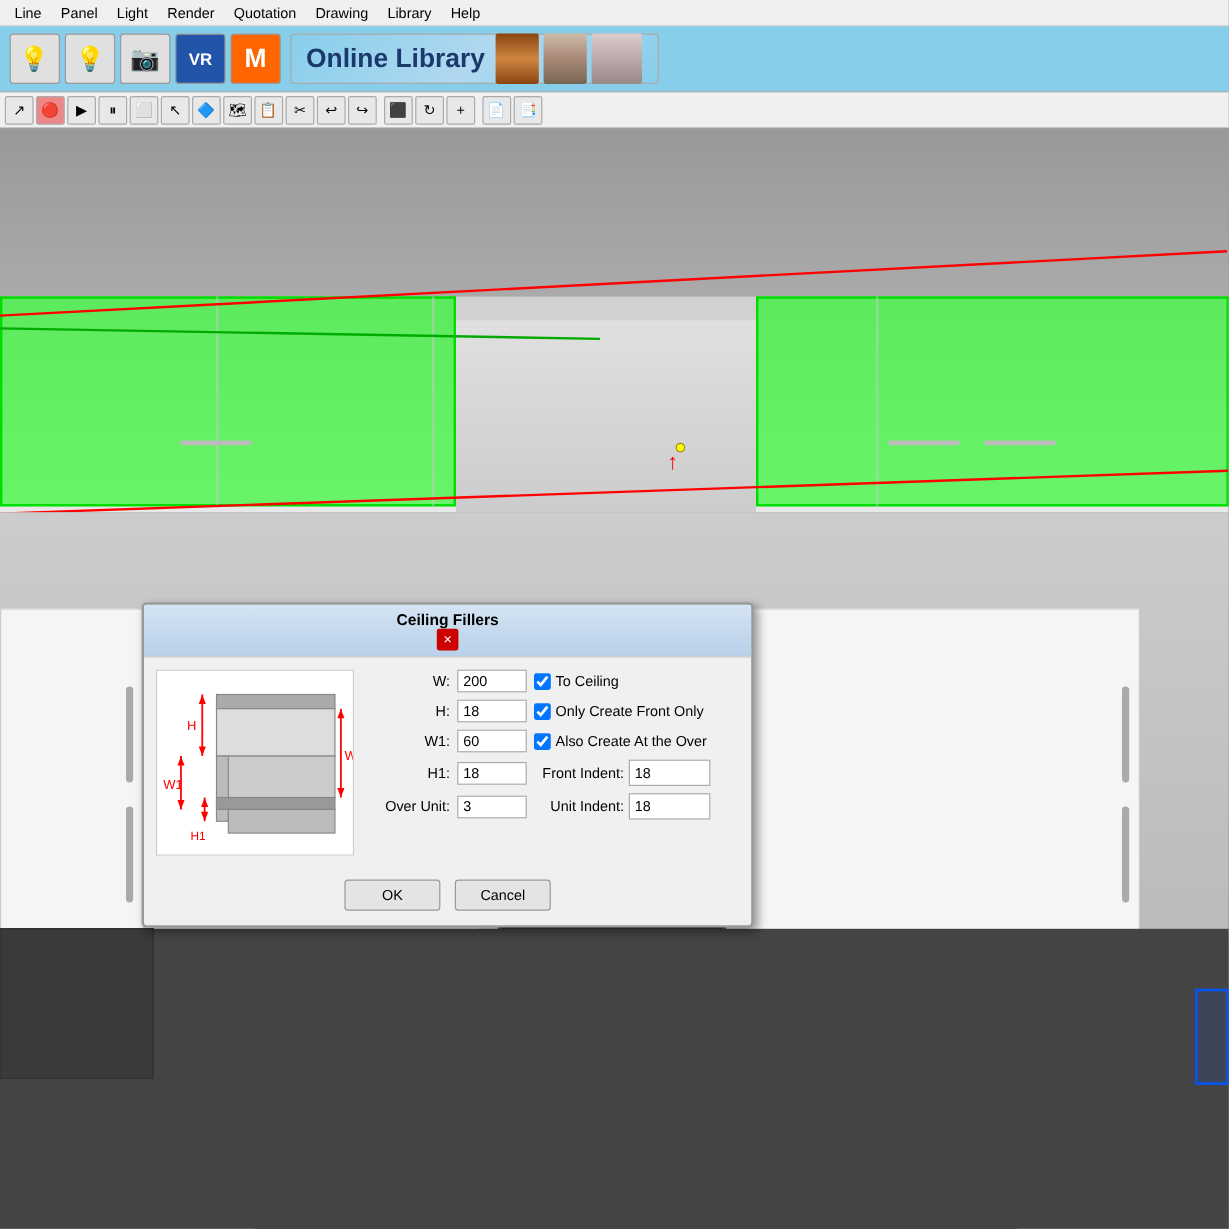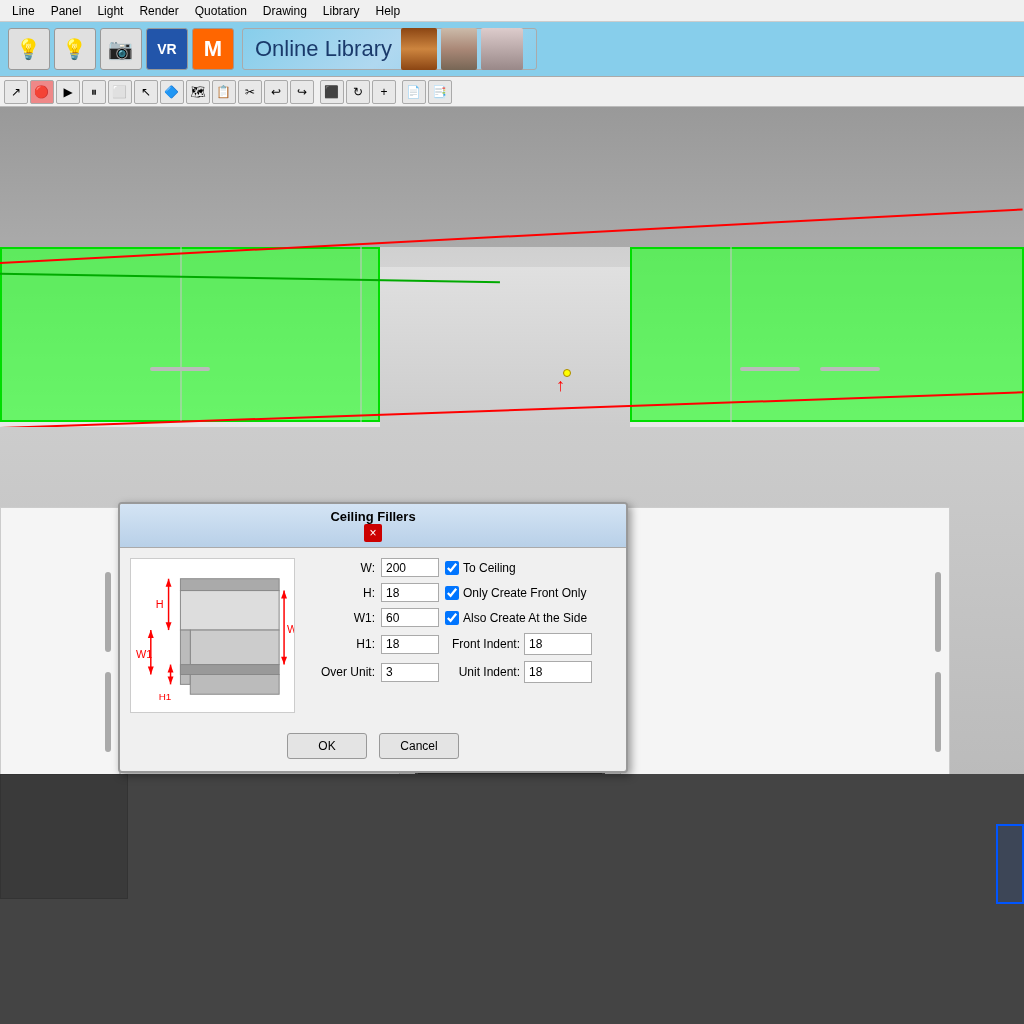--- a/index.html
+++ b/index.html
@@ -59,21 +59,21 @@
     #online-library-banner {
       background: linear-gradient(135deg, #87ceeb 0%, #b0d8f0 50%, #87ceeb 100%);
       height: 42px;
       display: flex;
       align-items: center;
       padding: 0 12px;
       margin-left: 4px;
       border: 1px solid #aaa;
       border-radius: 3px;
       font-size: 22px;
-      font-weight: normal;
+      font-weight: bold;
       color: #1a3a6b;
       gap: 8px;
     }
     .lib-icon {
       width: 36px;
       height: 42px;
       background: linear-gradient(180deg, #8B4513 0%, #CD853F 50%, #8B4513 100%);
       display: inline-block;
       margin: 0 1px;
       border-radius: 2px;
@@ -583,21 +583,21 @@
               <input type="checkbox" class="cb" checked="" style="">
               <span>Only Create Front Only</span>
             </label>
           </div>
 
           <div class="form-row">
             <span class="form-label">W1:</span>
             <input class="form-input" type="text" value="60" style="">
             <label class="checkbox-label">
               <input type="checkbox" class="cb" checked="" style="">
-              <span>Also Create At the Side</span>
+              <span>Also Create At the Over</span>
             </label>
           </div>
 
           <div class="form-row">
             <span class="form-label">H1:</span>
             <input class="form-input" type="text" value="18" style="">
             <div class="indent-row">
               <span class="indent-label">Front Indent:</span>
               <input class="form-input-wide" type="text" value="18" style="">
             </div>

